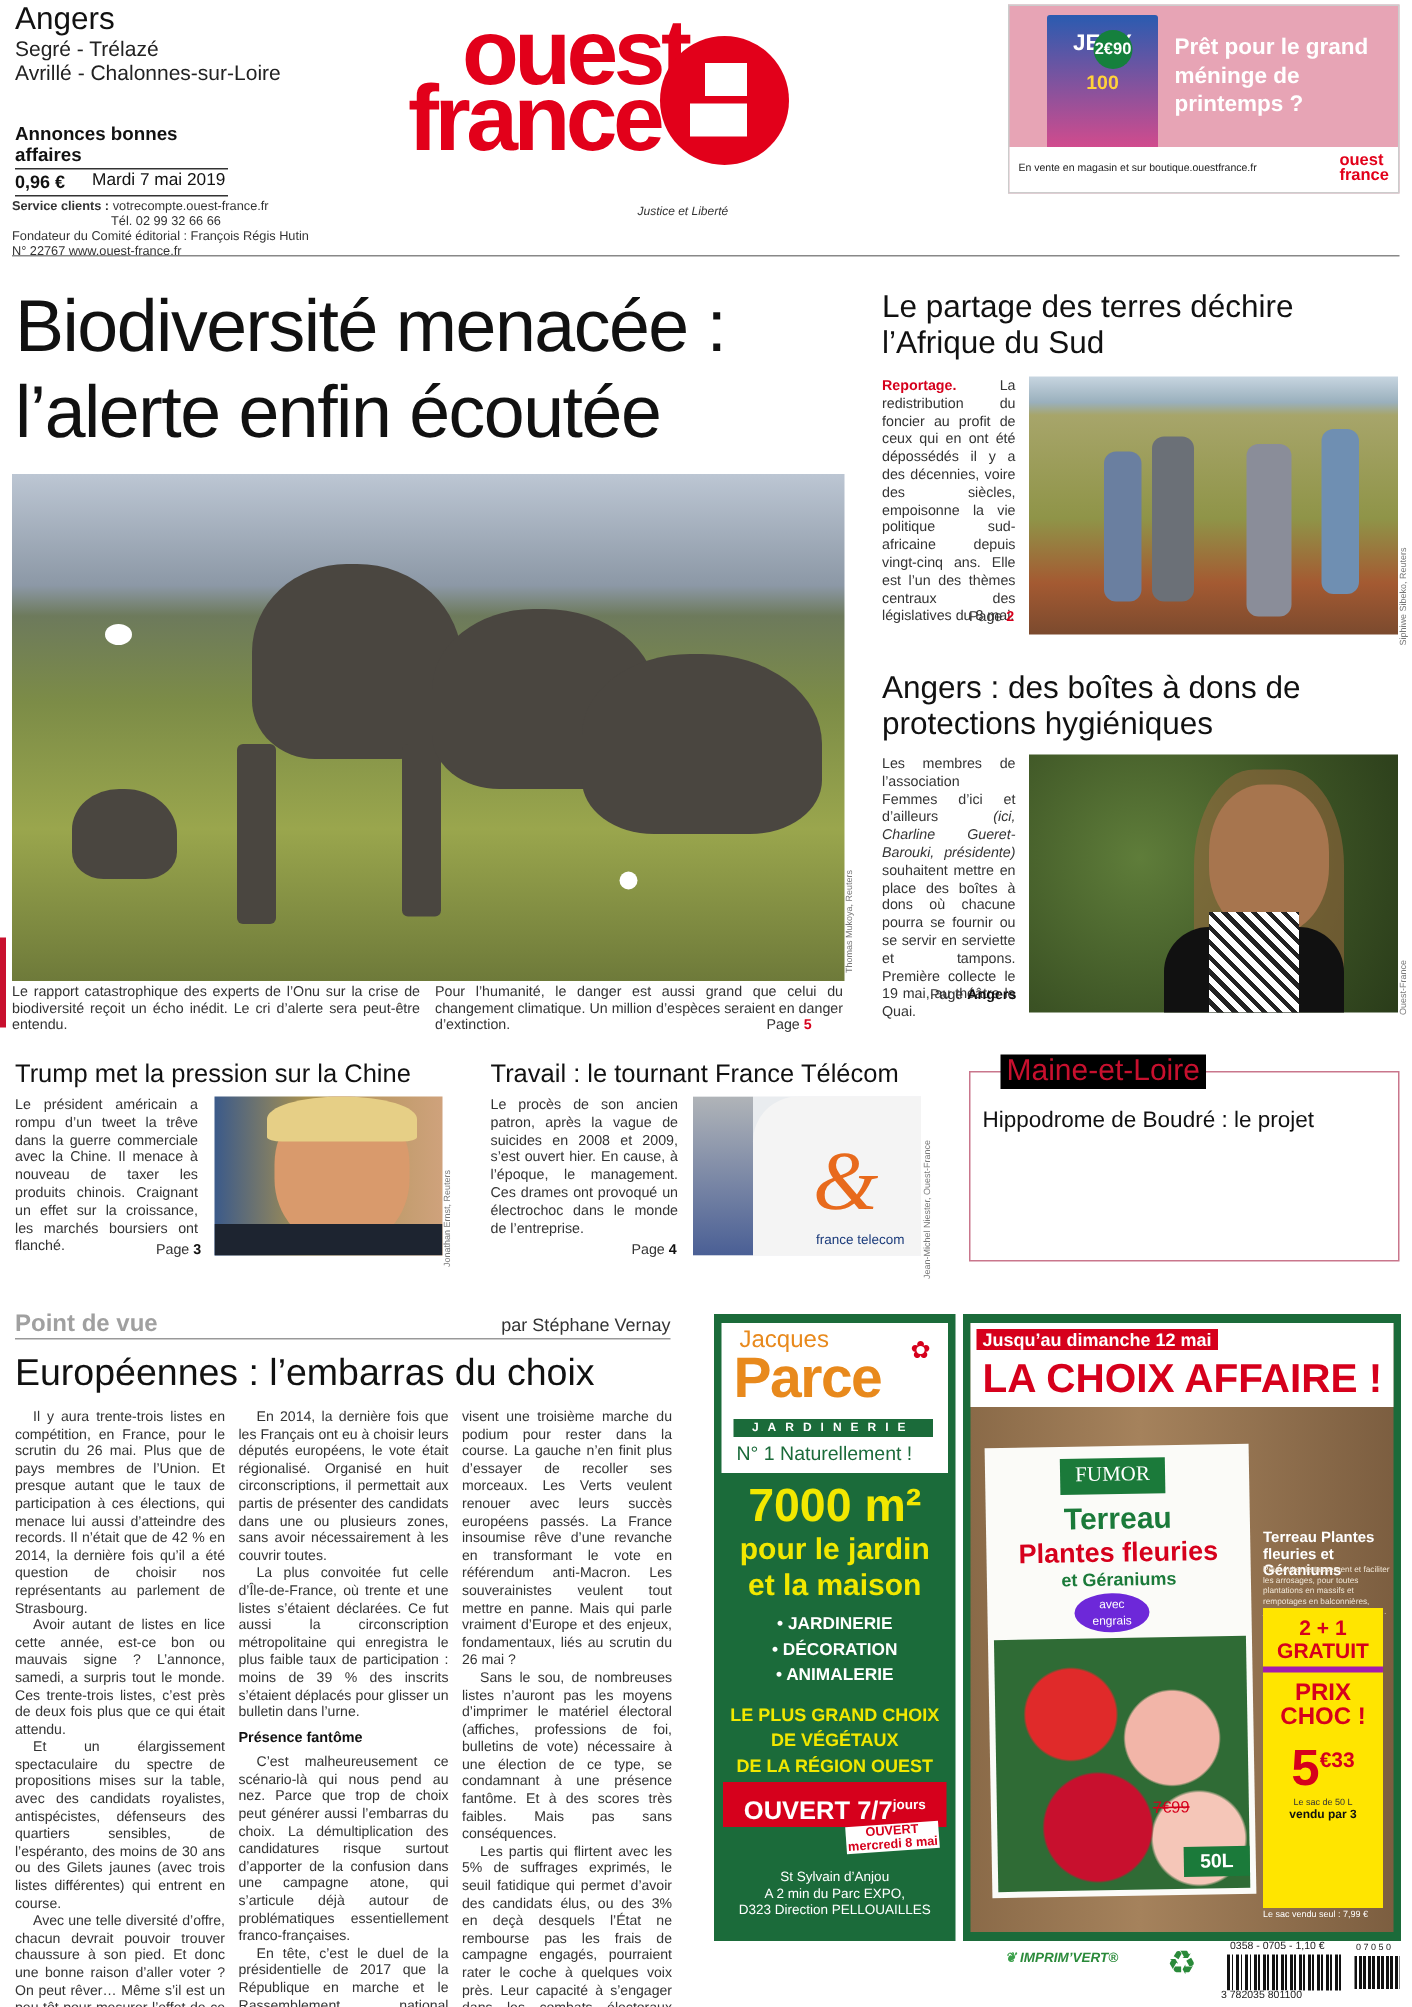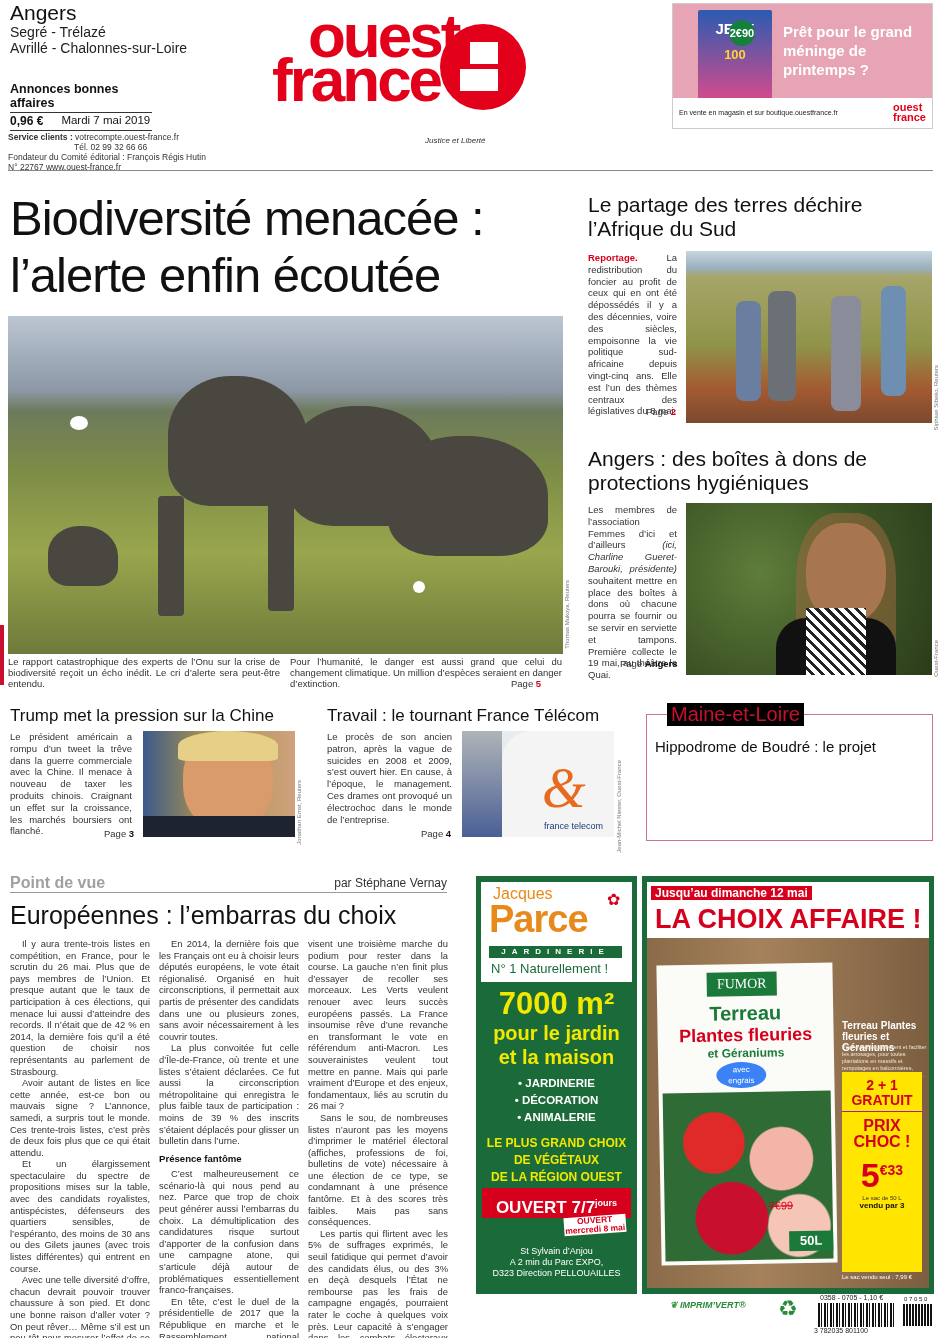--- a/index.html
+++ b/index.html
@@ -240,33 +240,33 @@
   <div class="in">
     <div class="hdr">
       <div class="tag">Jusqu’au dimanche 12 mai</div>
       <div class="big">LA CHOIX AFFAIRE !</div>
     </div>
     <div class="bag">
       <div class="abs" style="left:50px;top:8px;width:70px;height:24px;background:#1b7a3a;color:#fff;font-family:'Liberation Serif',serif;font-size:14px;text-align:center;line-height:24px">FUMOR</div>
       <div class="abs" style="left:0;top:38px;width:176px;text-align:center;color:#1b7a3a;font-weight:bold;font-size:20px;line-height:22px">Terreau</div>
       <div class="abs" style="left:0;top:60px;width:176px;text-align:center;color:#d6001c;font-weight:bold;font-size:18px;line-height:22px">Plantes fleuries</div>
       <div class="abs" style="left:0;top:82px;width:176px;text-align:center;color:#1b7a3a;font-weight:bold;font-size:12px">et Géraniums</div>
-      <div class="abs" style="left:58px;top:98px;width:50px;height:26px;border-radius:50%;background:#3b82f6;color:#fff;font-size:8px;text-align:center;line-height:11px;padding-top:2px">
+      <div class="abs" style="left:58px;top:98px;width:50px;height:26px;border-radius:50%;background:#6d28d9;color:#fff;font-size:8px;text-align:center;line-height:11px;padding-top:2px">
           <div>avec</div>
           <div>engrais</div>
         </div>
       <div class="abs" style="left:4px;top:128px;width:168px;height:168px;background:radial-gradient(circle at 30% 30%,#e02a2a 0 18%,transparent 19%),radial-gradient(circle at 70% 40%,#f2b5a8 0 20%,transparent 21%),radial-gradient(circle at 40% 75%,#c8102e 0 22%,transparent 23%),radial-gradient(circle at 80% 80%,#f5c6b8 0 16%,transparent 17%),#2f6b35"></div>
       <div class="abs" style="left:128px;top:268px;width:44px;height:20px;background:#1b7a3a;color:#fff;font-weight:bold;font-size:13px;text-align:center;line-height:20px">50L</div>
       <div class="abs" style="left:108px;top:236px;color:#d6001c;font-size:11px;text-decoration:line-through">7€99</div>
     </div>
     <div class="abs" style="left:195px;top:138px;width:88px;color:#fff;font-weight:bold;font-size:10px;line-height:11px">Terreau Plantes fleuries et Géraniums</div>
     <div class="abs" style="left:195px;top:162px;width:88px;color:#f0e6d6;font-size:5.5px;line-height:7px">Pour éviter le tassement et faciliter les arrosages, pour toutes plantations en massifs et rempotages en balconnières, jardinières, vasques, pots, bacs…</div>
     <div class="yel">
       <div style="text-align:center;color:#d6001c;font-weight:bold;font-size:14px;line-height:15px;margin-top:6px">2 + 1</div>
-      <div style="text-align:center;color:#d6001c;font-weight:bold;font-size:14px;line-height:15px;border-bottom:1px solid #a21caf;padding-bottom:3px">GRATUIT</div>
+      <div style="text-align:center;color:#d6001c;font-weight:bold;font-size:14px;line-height:15px;border-bottom:4px solid #a21caf;padding-bottom:3px">GRATUIT</div>
       <div style="text-align:center;color:#d6001c;font-weight:bold;font-size:16px;line-height:16px;margin-top:6px">PRIX</div>
       <div style="text-align:center;color:#d6001c;font-weight:bold;font-size:16px;line-height:16px">CHOC !</div>
       <div style="text-align:center;color:#d6001c;font-weight:bold;font-size:34px;line-height:40px"><span>5</span><sup style="font-size:14px">€33</sup></div>
       <div style="text-align:center;font-size:6px;color:#333">Le sac de 50 L</div>
       <div style="text-align:center;font-size:8px;font-weight:bold;color:#111">vendu par 3</div>
     </div>
     <div class="abs" style="left:195px;top:392px;font-size:6px;color:#fff">Le sac vendu seul : 7,99 €</div>
   </div>
 </div>
 

